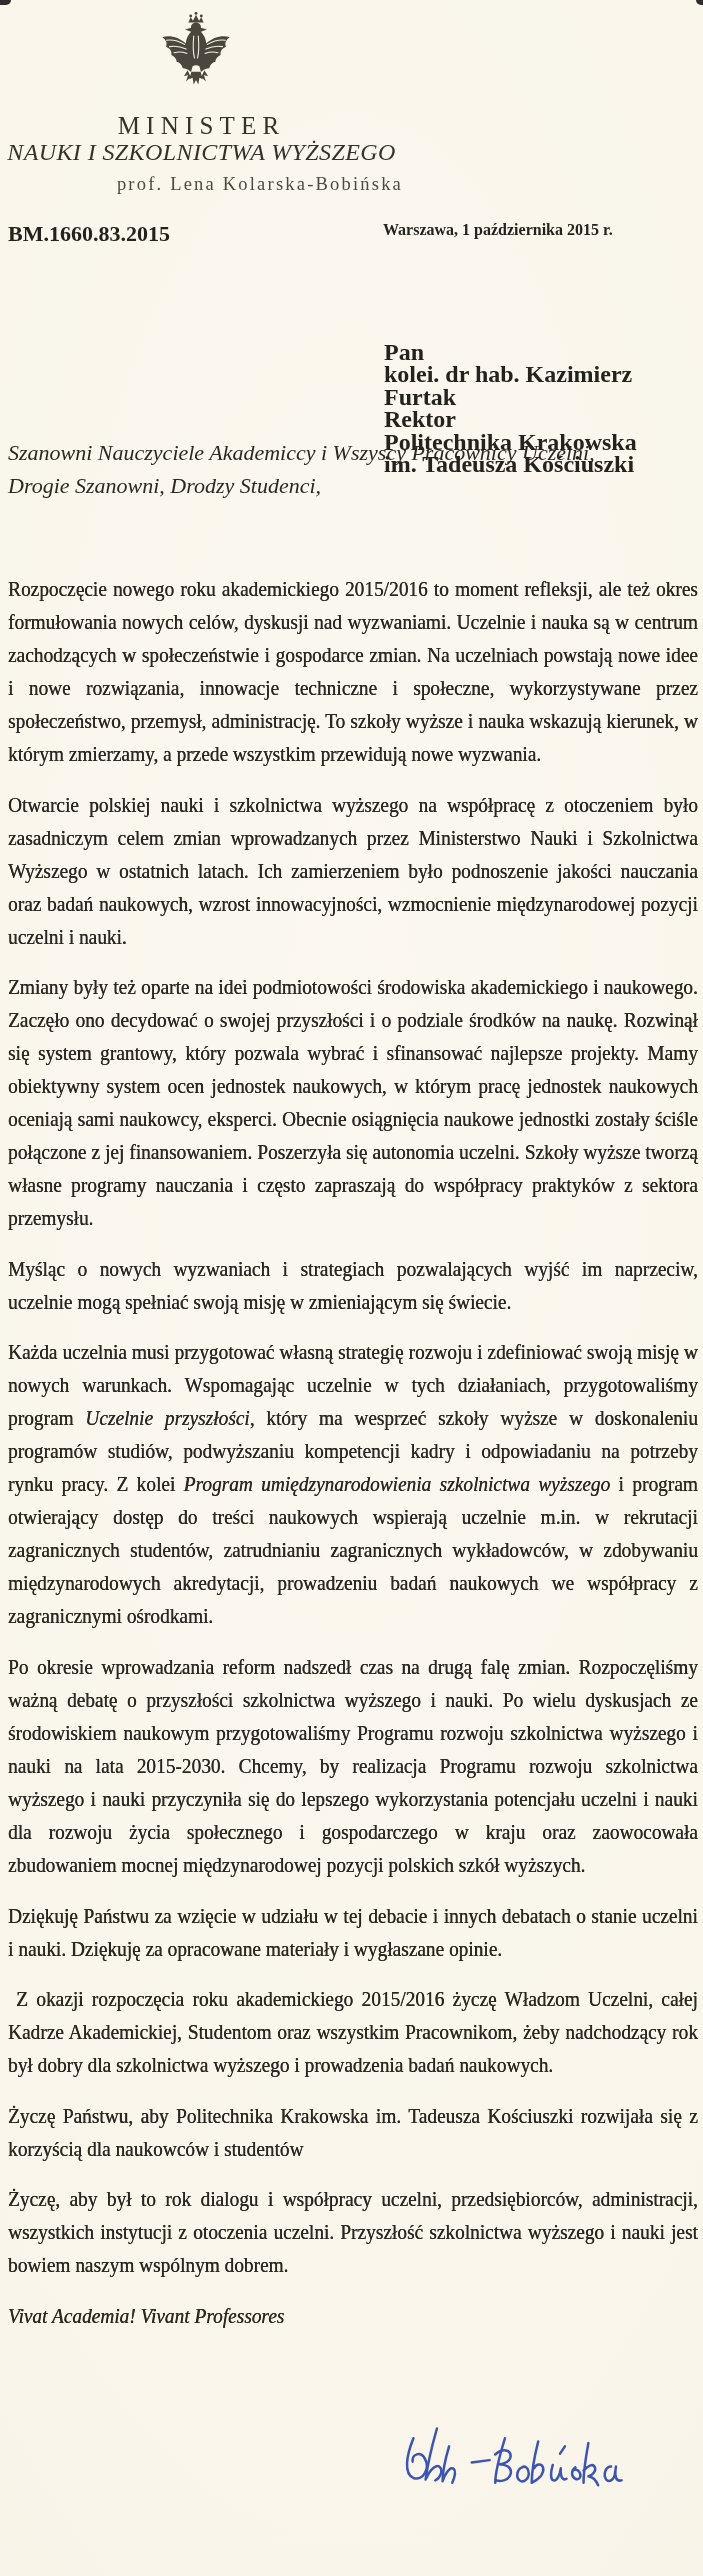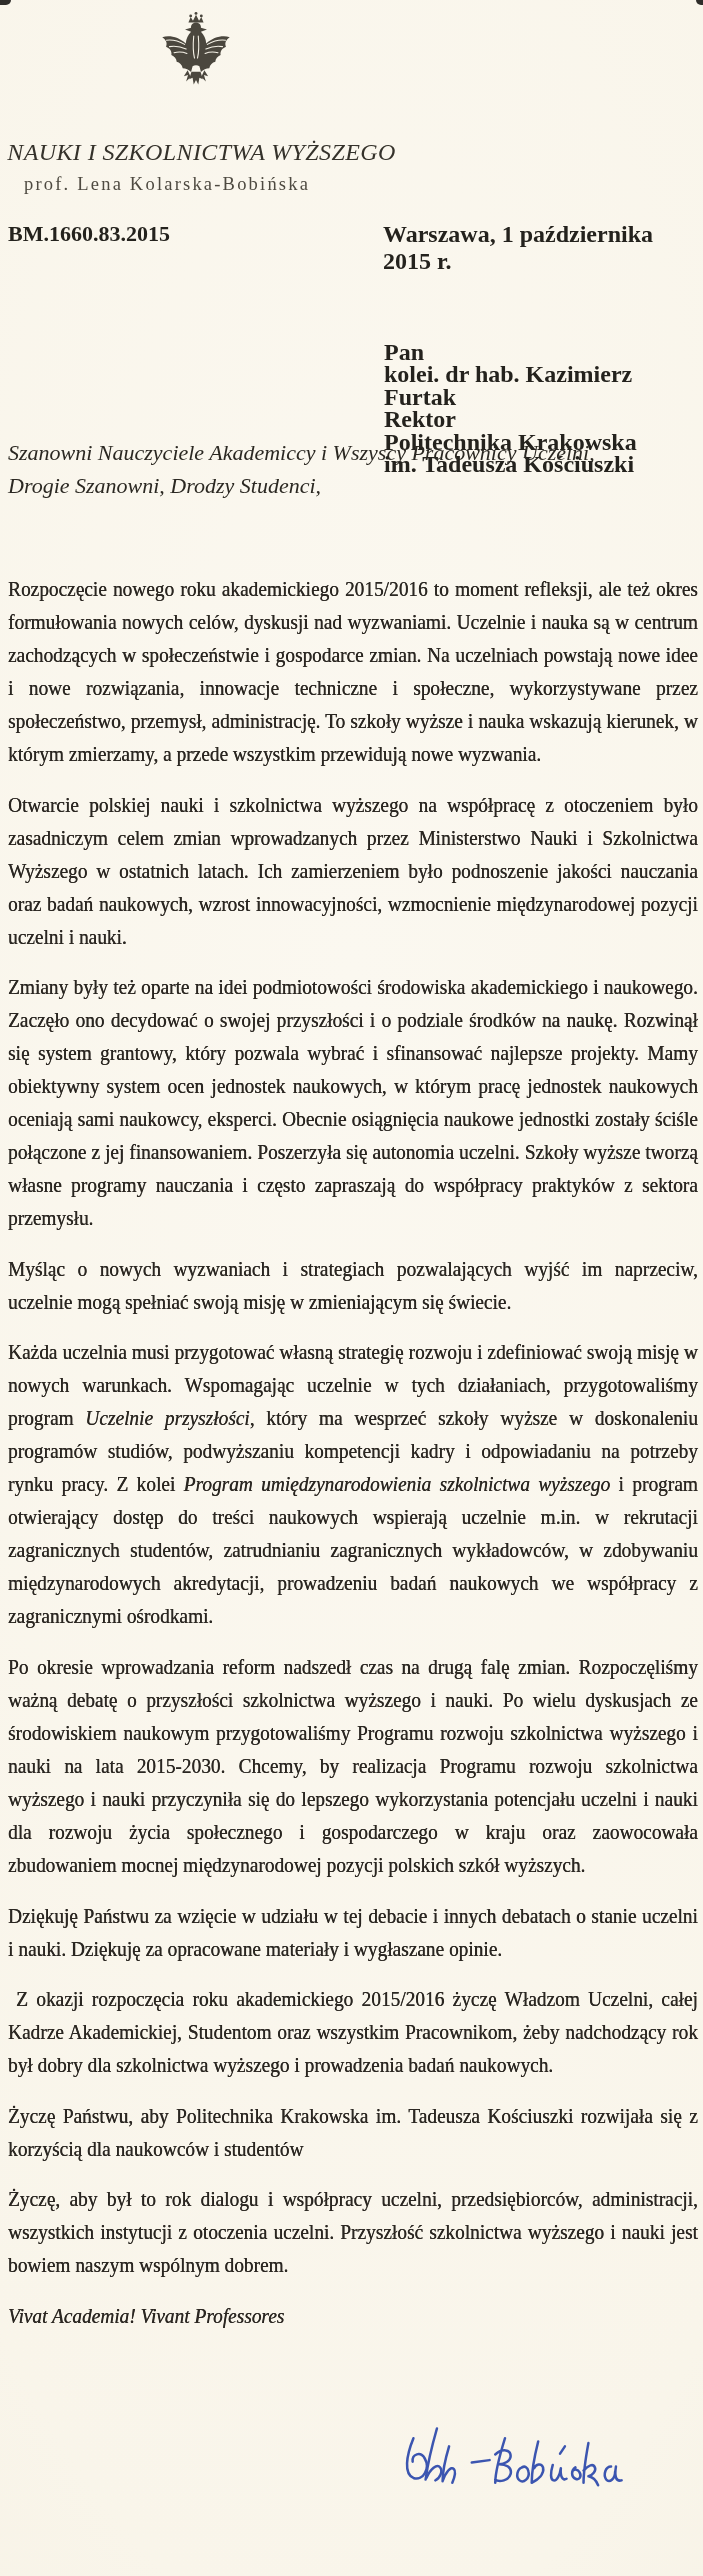--- a/index.html
+++ b/index.html
@@ -14,25 +14,25 @@
   .corner-mark{position:absolute;top:0;height:5.3px;background:#2f2d2a;}
   .corner-mark.left{left:0;width:11.4px;border-bottom-right-radius:5.3px;}
   .corner-mark.right{right:0;width:8px;border-bottom-left-radius:5.3px;}
 
   .emblem{position:absolute;left:158px;top:11.4px;width:76px;height:91px;}
 
   .lh-title1{position:absolute;left:0;top:112px;width:403px;text-align:center;
     font-size:25px;letter-spacing:6.2px;color:#35322b;}
   .lh-title2{position:absolute;left:0;top:139px;width:403px;text-align:center;
     font-size:24px;letter-spacing:0.4px;color:#35322b;white-space:nowrap;font-style:italic;}
-  .lh-name{position:absolute;left:0;top:174px;width:403px;text-align:left;
-    font-size:18.5px;letter-spacing:2.2px;color:#4e4a41;padding-left:24px;}
+  .lh-name{position:absolute;left:0;top:174px;width:403px;text-align:right;
+    font-size:18.5px;letter-spacing:2.2px;color:#4e4a41;}
 
   .ref-no{position:absolute;left:8px;top:221px;font-size:22px;font-weight:bold;color:#24221d;}
-  .ref-date{position:absolute;left:383px;top:221px;font-size:24px;font-weight:bold;color:#24221d;}
+  .ref-date{position:absolute;left:383px;top:221px;font-size:16px;font-weight:bold;color:#24221d;}
 
   .addressee{position:absolute;left:384px;top:294px;font-size:24px;font-weight:bold;
     line-height:22.4px;color:#24221d;margin-top:47px;}
 
   .salutation{position:absolute;left:8px;top:436px;font-style:italic;
     font-size:22px;line-height:33px;color:#2b2822;}
 
   .body{position:absolute;left:8px;top:573px;width:749px;
     transform:scaleX(0.921);transform-origin:0 0;
     font-size:21px;line-height:33px;text-align:justify;
@@ -77,20 +77,21 @@
       <path d="M44,80 L41,90 L45.5,88 L47,97 L50,91 L53,97 L54.5,88 L59,90 L56,80 Z"></path>
       <path d="M39,78 L34,86 L39.5,84.5 L37,93 L43,87 Z"></path>
       <path d="M61,78 L66,86 L60.5,84.5 L63,93 L57,87 Z"></path>
     </g>
     <g stroke="#f7f3e8" stroke-width="1.4" fill="none" stroke-linecap="round">
       <path d="M35,44 C28,40 19,37.5 11,38.5 M37,50 C30,47 22,46 15,47 M38,56 C33,54 27,53.5 21,55"></path>
       <path d="M65,44 C72,40 81,37.5 89,38.5 M63,50 C70,47 78,46 85,47 M62,56 C67,54 73,53.5 79,55"></path>
       <path d="M47,33 C46,44 46,54 48,62 M53,33 C54,44 54,54 52,62"></path>
     </g>
   </svg>
+  <div class="lh-title1">MINISTER</div>
   <div class="lh-title2">NAUKI I SZKOLNICTWA WYŻSZEGO</div>
   <div class="lh-name">prof. Lena Kolarska-Bobińska</div>
 
   <div class="ref-no">BM.1660.83.2015</div>
   <div class="ref-date">Warszawa,  1 października 2015 r.</div>
 
   <div class="addressee">
       <div class="addr-line">Pan</div>
       <div class="addr-line">kolei. dr hab. Kazimierz Furtak</div>
       <div class="addr-line">Rektor</div>

